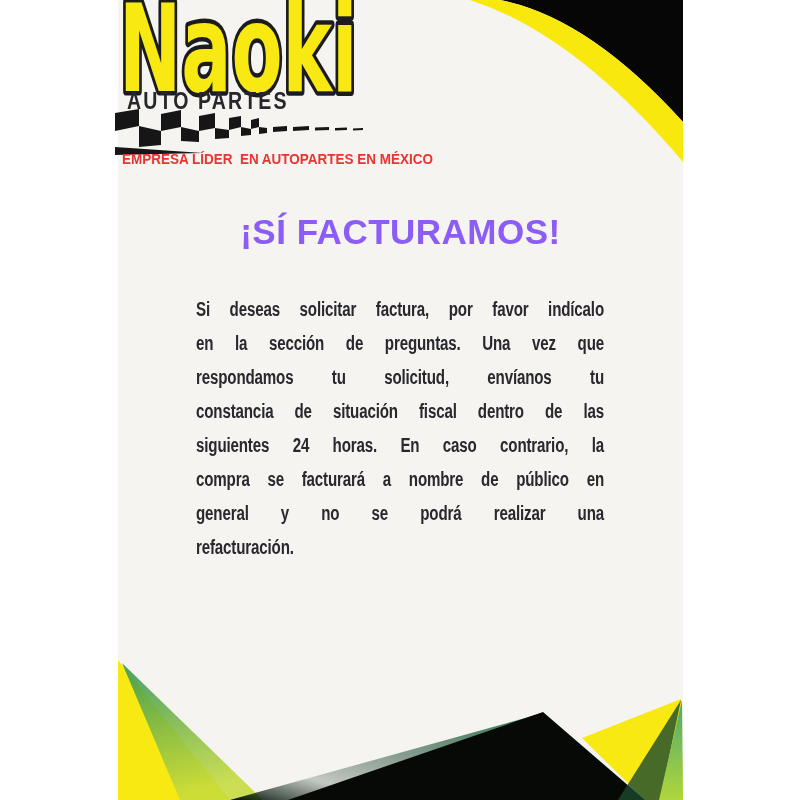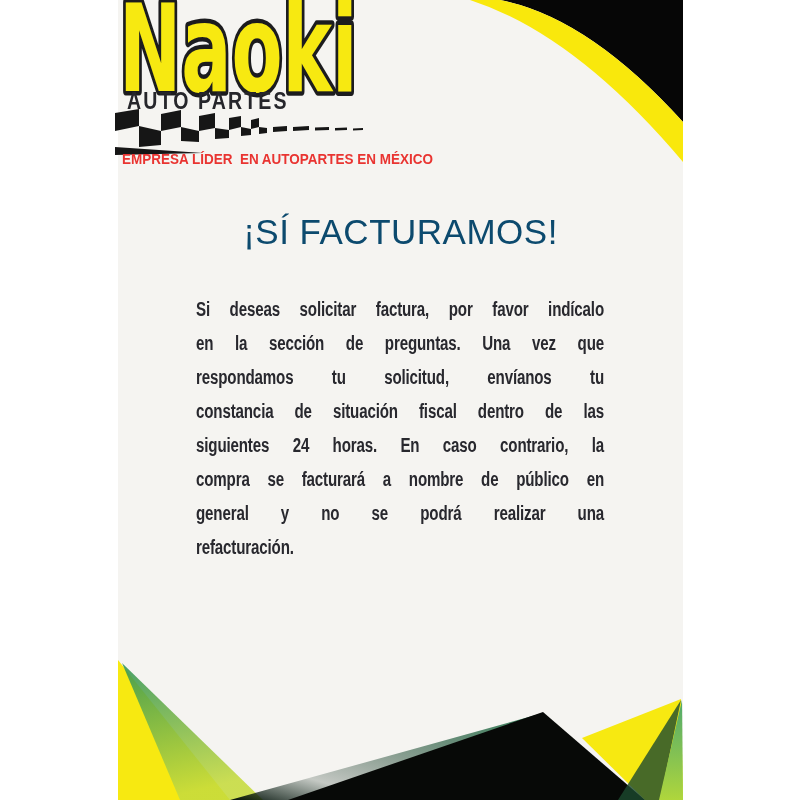--- a/index.html
+++ b/index.html
@@ -22,22 +22,22 @@
   }
   .flag-svg{position:absolute;left:114px;top:107px;width:252px;height:50px;}
   .brand-tagline{
     position:absolute;left:122px;top:151px;
     font-size:14.5px;font-weight:bold;color:#e93431;
     transform:scaleX(0.93);transform-origin:left top;white-space:pre;
   }
   
   .invoice-heading{
     position:absolute;left:118px;top:212px;width:565px;
-    text-align:center;font-size:35px;font-weight:normal;letter-spacing:0.5px;
-    color:#0c4a6e;
+    text-align:center;font-size:35px;font-weight:bold;letter-spacing:0.5px;
+    color:#8b5cf6;
   }
   .invoice-body{
     position:absolute;left:196px;top:292px;width:540px;
     font-size:20px;font-weight:bold;color:#28282e;
     transform:scaleX(0.7555);transform-origin:left top;
     letter-spacing:-0.2px;
   }
   .body-line{
     width:540px;line-height:34px;height:34px;
     text-align:justify;text-align-last:justify;

